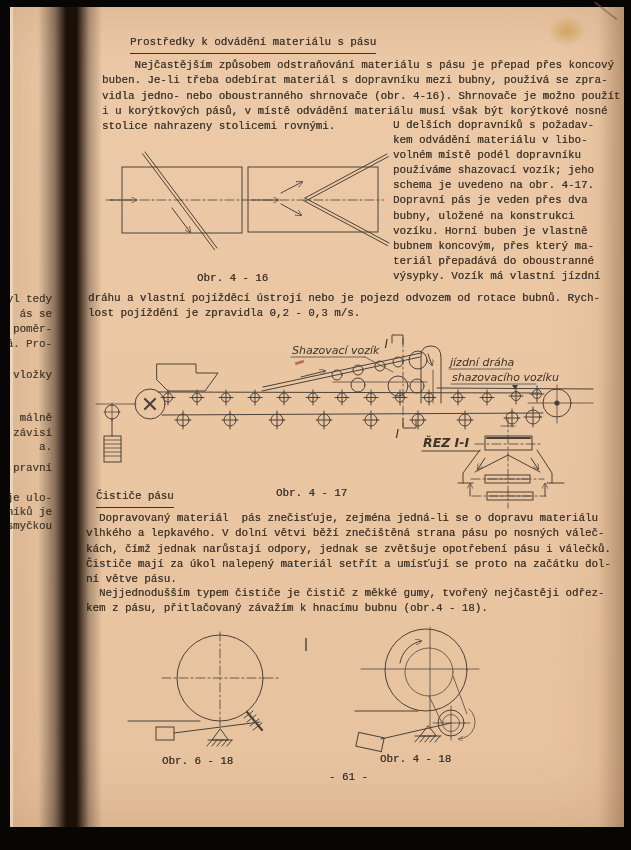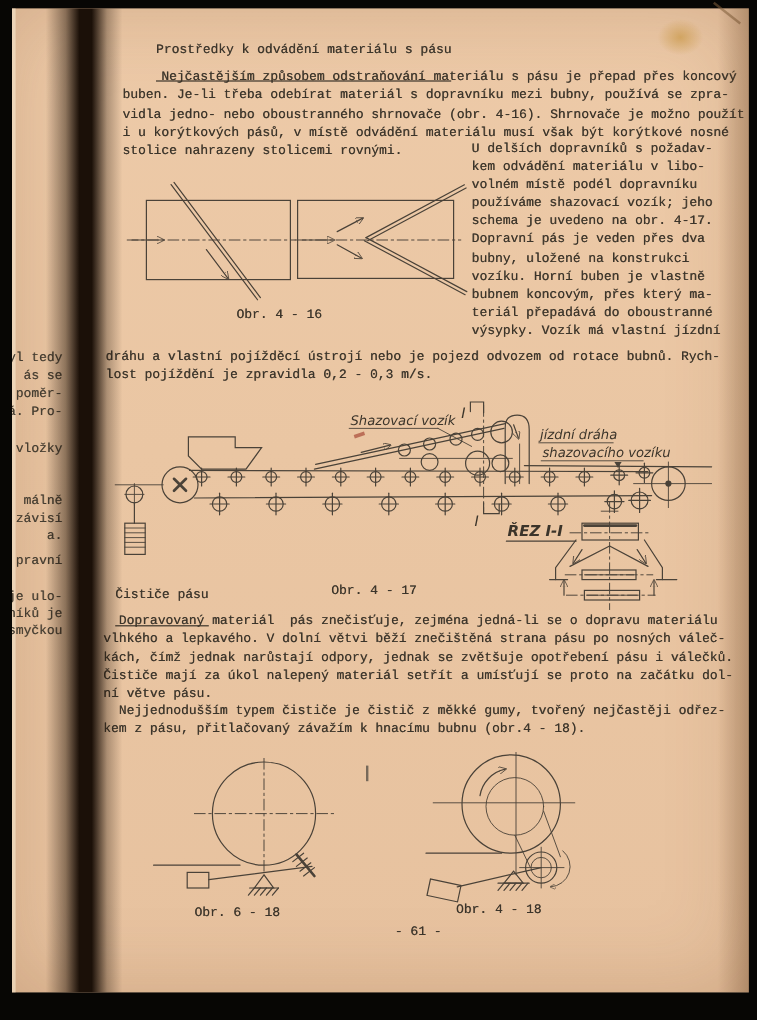--- a/index.html
+++ b/index.html
@@ -8,21 +8,21 @@
   .page{position:absolute;left:10px;top:7px;width:614px;height:820px;
         background:linear-gradient(180deg,#edcaa8 0%,#eac6a3 45%,#e7c29f 100%);
         box-shadow:inset 0 0 70px rgba(120,70,30,.22);}
   .page-edge-light{position:absolute;left:10px;top:7px;width:3px;height:820px;background:rgba(250,236,214,.55);}
   .gutter{position:absolute;left:38px;top:7px;width:64px;height:820px;
         background:linear-gradient(90deg,rgba(30,17,7,0) 0%,rgba(30,17,7,.45) 26%,#1b1008 44%,#1b1008 60%,rgba(30,17,7,.30) 80%,rgba(30,17,7,0) 100%);}
   .right-shade{position:absolute;left:598px;top:7px;width:26px;height:820px;
         background:linear-gradient(90deg,rgba(80,45,15,0),rgba(80,45,15,.28));}
   .t{position:absolute;font-size:10.8px;line-height:15.3px;color:#3b342a;white-space:pre;
      text-shadow:.3px 0 0 rgba(59,52,42,.72);}
-  .hd{line-height:13px;border-bottom:1.2px solid #3b342a;padding-bottom:18px;}
+  .hd{line-height:13px;border-bottom:1.2px solid #3b342a;padding-bottom:4px;}
   .frag-box{position:absolute;left:10px;top:7px;width:45px;height:820px;overflow:hidden;}
   .frag{position:absolute;right:3px;font-size:10.8px;color:#453d31;white-space:nowrap;
         text-shadow:.3px 0 0 rgba(69,61,49,.6);}
   .fig{position:absolute;}
   .fig line,.fig circle,.fig rect,.fig path,.fig polyline,.fig polygon{
       stroke:#4a4238;fill:none;stroke-width:1;stroke-linecap:round;}
   .fig .dd{stroke-dasharray:9 3 2 3;stroke-width:.8;}
   .fig .thin{stroke-width:.75;}
   .fig .thick{stroke-width:2.2;}
   .fig .fillink{fill:#4a4238;stroke:none;}
@@ -101,21 +101,21 @@
     <rect x="152" y="21" width="130" height="65"></rect>
     <line class="dd" x1="150" y1="54" x2="288" y2="54"></line>
     <line x1="156" y1="54" x2="182" y2="54" marker-end="url(#ah16)"></line>
     <line x1="209" y1="52" x2="291" y2="8"></line>
     <line x1="210.4" y1="54.6" x2="292.4" y2="10.6"></line>
     <line x1="209" y1="52" x2="293" y2="97"></line>
     <line x1="207.6" y1="54.6" x2="291.6" y2="99.6"></line>
     <line x1="185" y1="47" x2="206" y2="36" marker-end="url(#ah16)"></line>
     <line x1="185" y1="58" x2="205" y2="69" marker-end="url(#ah16)"></line>
   </svg>
-  <div class="t" style="left:197px;top:256px">Obr. 4 - 16</div>
+  <div class="t" style="left:197px;top:271px">Obr. 4 - 16</div>
 
   <svg class="fig" style="left:88px;top:330px" width="540" height="182" viewBox="0 0 540 182">
     <defs>
       <marker id="ah17" viewBox="0 0 10 10" refX="8" refY="5" markerWidth="6.5" markerHeight="6.5" orient="auto">
         <path d="M0,0L10,5L0,10z" fill="#4a4238" stroke="none"></path>
       </marker>
     </defs>
 
     <line x1="70" y1="62" x2="452" y2="63"></line>
     <line x1="74" y1="85" x2="455" y2="83"></line>

